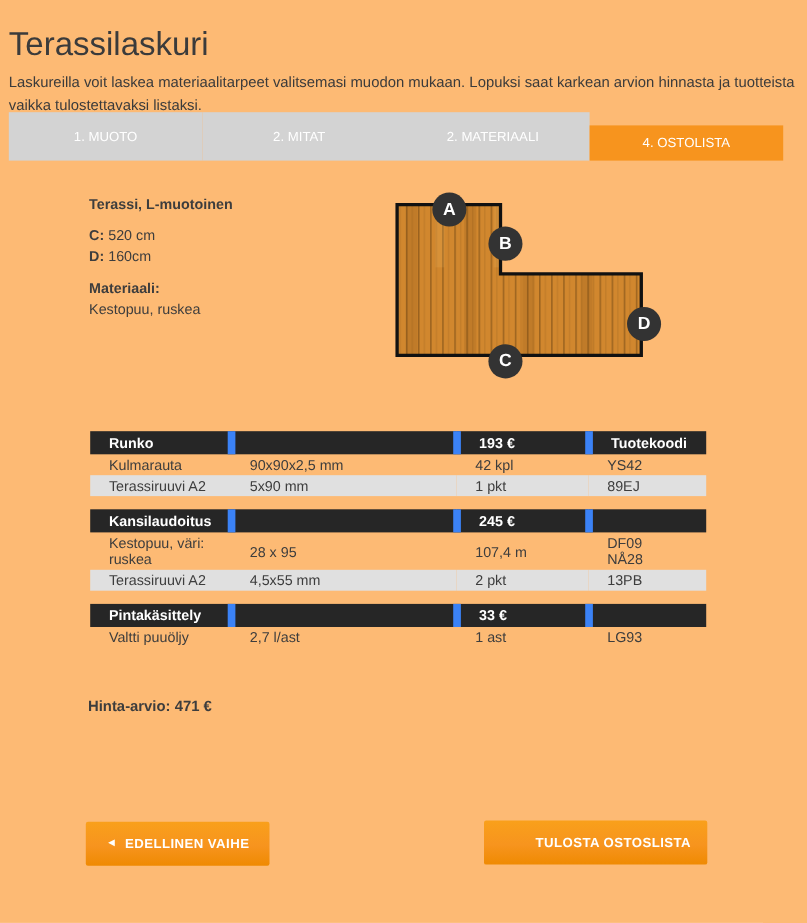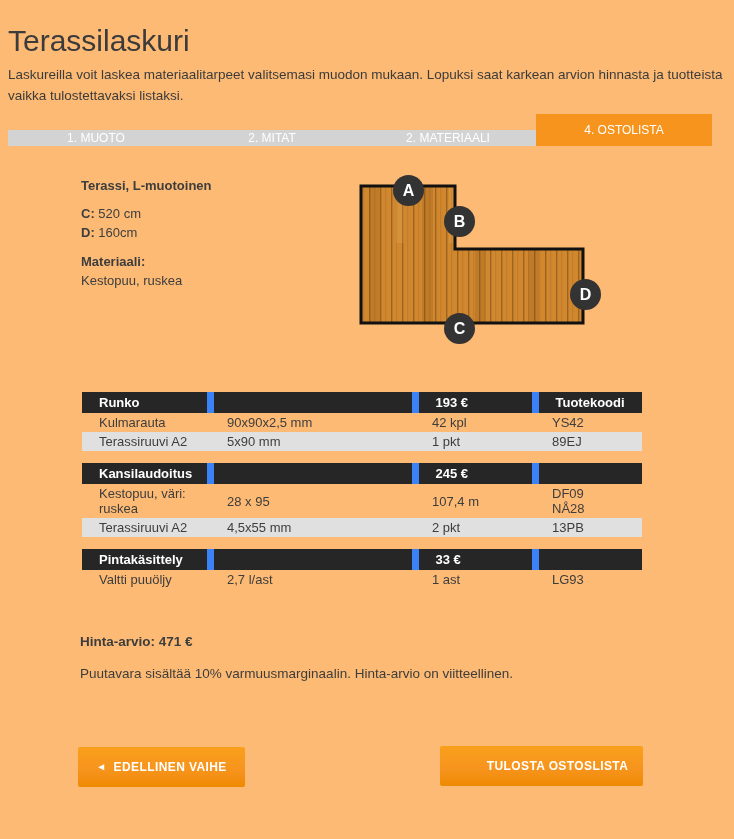--- a/index.html
+++ b/index.html
@@ -5,21 +5,21 @@
   * { margin:0; padding:0; box-sizing:border-box; }
   html,body { background:#ffffff; }
   body { width:734px; height:839px; font-family:"Liberation Sans", sans-serif; color:#3d3d3d; position:relative; overflow:hidden; }
   #page { position:relative; width:734px; height:839px; background:#fdba74; }
 
   .title { position:absolute; left:8px; top:24px; font-size:30px; font-weight:normal; color:#3b3b3b; letter-spacing:0; }
   .desc  { position:absolute; left:8px; top:64px; width:715px; font-size:13.5px; line-height:21px; color:#3b3b3b; }
 
   
   .tabs { position:absolute; left:8px; top:114px; width:704px; height:32px; display:flex; align-items:flex-end; }
-  .tab { flex:1 1 0; height:16px; background:#d3d3d3; color:#ffffff; font-size:12px; display:flex; align-items:center; justify-content:center; cursor:pointer; }
+  .tab { flex:1 1 0; height:44px; background:#d3d3d3; color:#ffffff; font-size:12px; display:flex; align-items:center; justify-content:center; cursor:pointer; }
   .tab.active { height:32px; background:#f7941e; }
 
   
   .info { position:absolute; left:81px; top:176px; font-size:13px; line-height:19px; }
   .info .hd { font-weight:bold; margin-bottom:9px; }
   .info .grp { margin-bottom:10px; }
   .info .b { font-weight:bold; }
   .info .mat-label { font-weight:bold; margin-top:10px; }
 
   
@@ -184,21 +184,20 @@
           <td>2,7 l/ast</td>
           <td>1 ast</td>
           <td class="code">LG93</td>
         </tr>
       </tbody>
     </table>
 
   </div>
 
   <p class="total">Hinta-arvio: 471 €</p>
-  <p class="note">Puutavara sisältää 10% varmuusmarginaalin. Hinta-arvio on viitteellinen.</p>
 
   <button class="btn btn-prev">
     <span class="ico">◄</span>
     <span>EDELLINEN VAIHE</span>
   </button>
   <button class="btn btn-print">
     <span>TULOSTA OSTOSLISTA</span>
   </button>
 
 </div>

